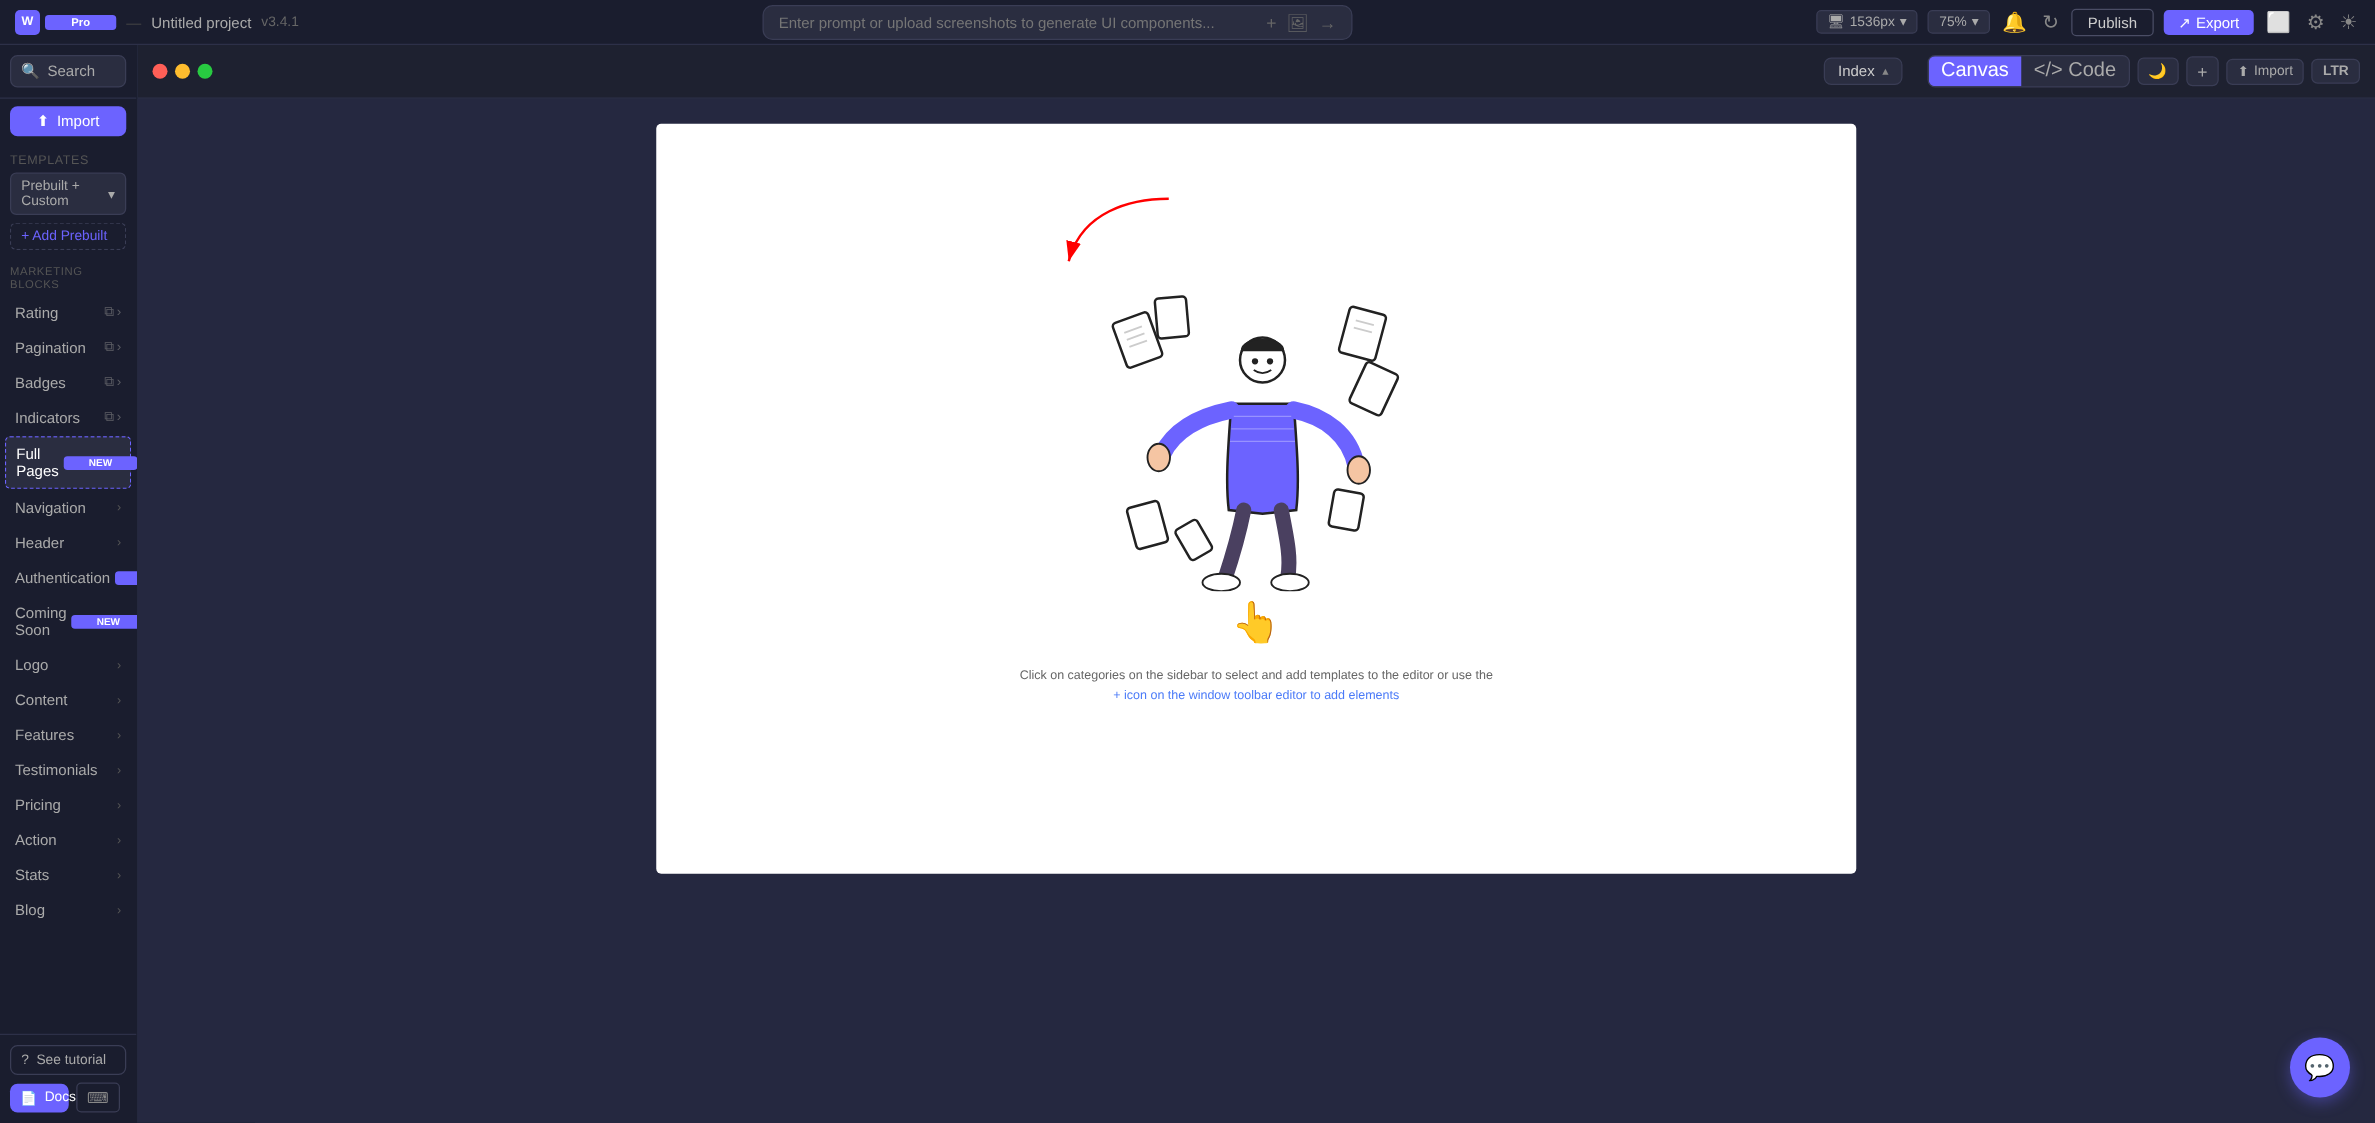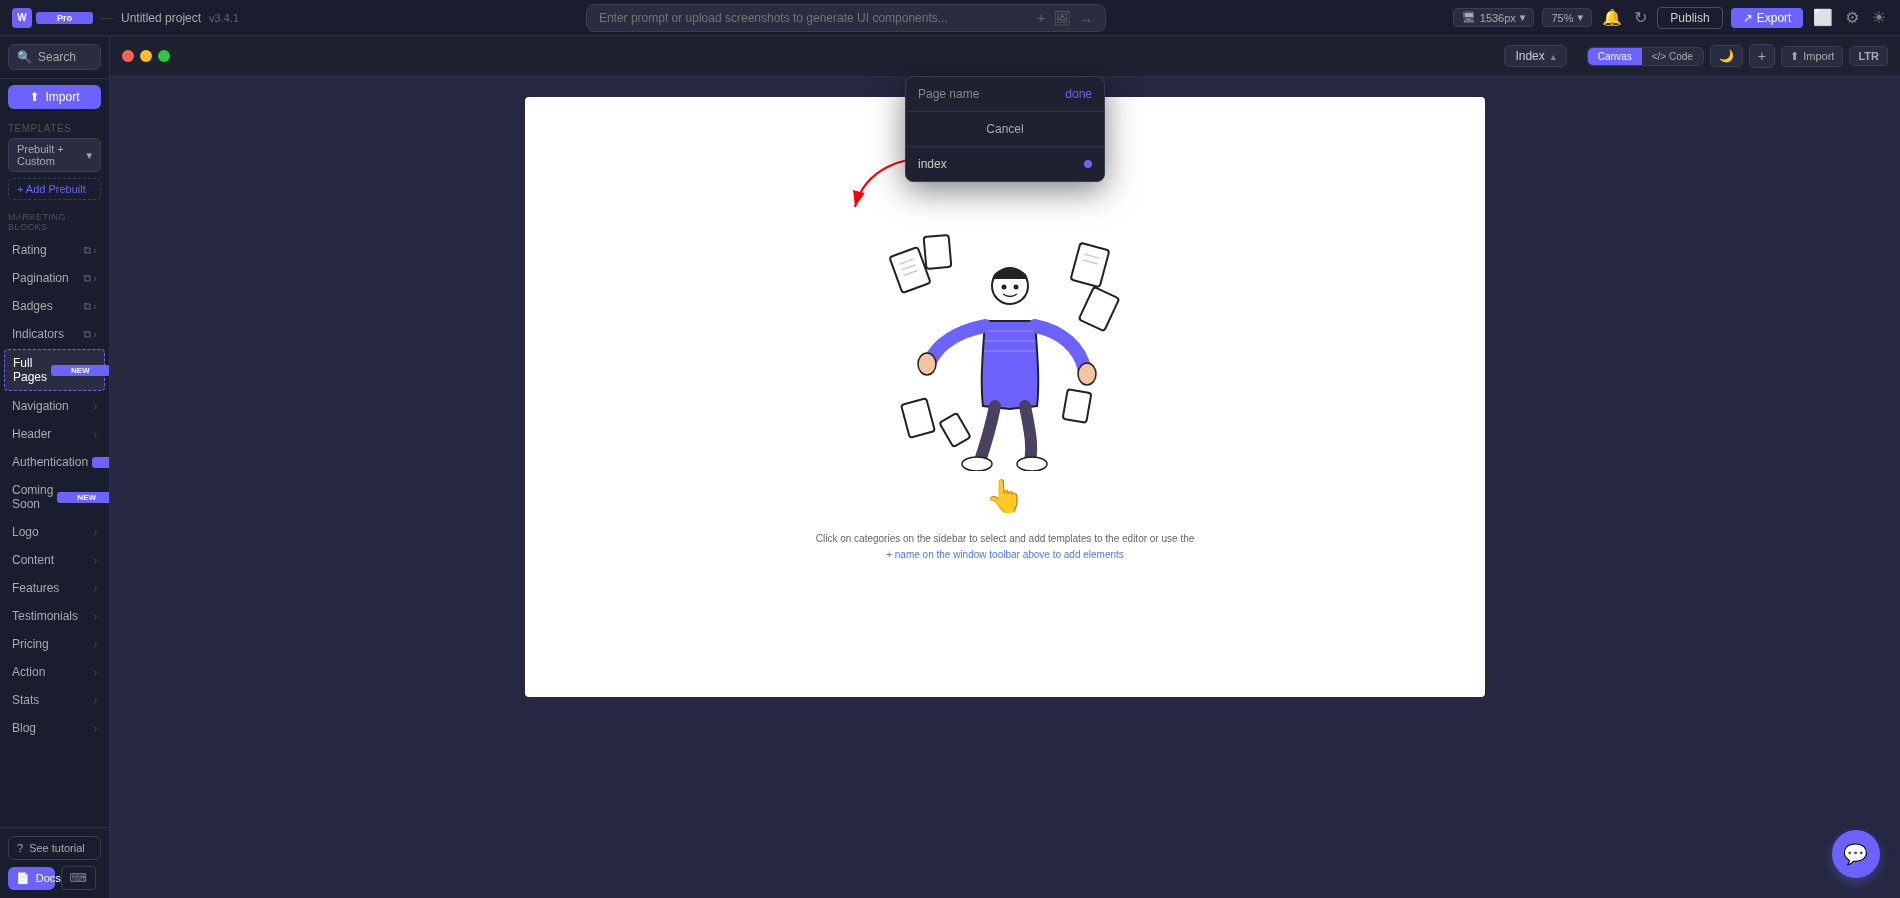--- a/index.html
+++ b/index.html
@@ -37,21 +37,21 @@
       gap: 8px;
     }
     .prompt-bar {
       background: #2a2d40;
       border: 1px solid #3a3d55;
       border-radius: 8px;
       display: flex;
       align-items: center;
       padding: 0 12px;
       height: 28px;
-      width: 520px;
+      width: 472px;
       gap: 8px;
     }
     .prompt-bar input {
       background: transparent; border: none; outline: none; color: #888; font-size: 12px; flex: 1;
     }
     .prompt-bar .icon-btn {
       color: #666; font-size: 14px; cursor: pointer; background: none; border: none;
     }
     .topbar-right {
       display: flex; align-items: center; gap: 8px;
@@ -167,21 +167,21 @@
     }
     .page-selector .chevron { color: #888; font-size: 10px; }
 
     .window-toolbar-right {
       display: flex; align-items: center; gap: 6px; margin-left: 8px;
     }
     .canvas-code-toggle {
       display: flex; background: #2a2d40; border: 1px solid #3a3d55; border-radius: 6px; overflow: hidden;
     }
     .toggle-btn {
-      padding: 3px 10px; font-size: 10px; color: #aaa; cursor: pointer; background: transparent; border: none; text-align: right;
+      padding: 3px 10px; font-size: 16px; color: #aaa; cursor: pointer; background: transparent; border: none; text-align: right;
     }
     .toggle-btn.active { background: #6c63ff; color: #fff; }
     .moon-btn { background: #2a2d40; border: 1px solid #3a3d55; border-radius: 5px; color: #aaa; padding: 3px 8px; cursor: pointer; font-size: 12px; }
     .plus-btn { background: #2a2d40; border: 1px solid #3a3d55; border-radius: 5px; color: #aaa; padding: 3px 8px; cursor: pointer; font-size: 14px; }
     .import-wc-btn { background: #2a2d40; border: 1px solid #3a3d55; border-radius: 5px; color: #aaa; padding: 3px 8px; cursor: pointer; font-size: 11px; display: flex; align-items: center; gap: 4px; }
     .ltr-btn { background: #2a2d40; border: 1px solid #3a3d55; border-radius: 5px; color: #aaa; padding: 3px 8px; cursor: pointer; font-size: 11px; font-weight: 600; }
 
     
     .dropdown-container {
       position: absolute;
@@ -481,33 +481,20 @@
         </div>
         <button class="moon-btn">🌙</button>
         <button class="plus-btn">+</button>
         <button class="import-wc-btn">
           <span>⬆</span>
           <span>Import</span>
         </button>
         <button class="ltr-btn">LTR</button>
       </div>
 
-      <div class="dropdown-container">
-        <div class="page-dropdown">
-          <div class="dropdown-header">
-            <span class="page-name-label">Page name</span>
-            <button class="done-btn">done</button>
-          </div>
-          <div class="dropdown-cancel">Cancel</div>
-          <div class="dropdown-page-item">
-            <span>index</span>
-            <span class="page-dot"></span>
-          </div>
-        </div>
-      </div>
     </div>
 
     <div class="canvas-area">
       <div class="canvas-frame">
 
         <div class="arrow-annotation">
           <svg width="120" height="80" viewBox="0 0 120 80">
             <path d="M 90 10 C 60 10, 20 20, 10 60" stroke="red" stroke-width="2" fill="none" marker-end="url(#arrowhead)"></path>
             <defs>
               <marker id="arrowhead" markerWidth="8" markerHeight="6" refX="8" refY="3" orient="auto">
@@ -561,21 +548,21 @@
             <circle cx="151" cy="56" r="2.5" fill="#222"></circle>
             <path d="M 138 63 Q 145 68 152 63" stroke="#222" stroke-width="1.5" fill="none"></path>
 
             <path d="M 122 100 L 168 100 M 120 110 L 170 110 M 119 120 L 171 120" stroke="rgba(255,255,255,0.3)" stroke-width="1"></path>
           </svg>
 
           <div style="font-size: 32px; margin-top: -10px;">👆</div>
 
           <div class="empty-state-text">
             <span>Click on categories on the sidebar to select and add templates to the editor or use the</span><br>
-            <span class="highlight">+ name on the window toolbar above to add elements</span>
+            <span class="highlight">+ icon on the window toolbar editor to add elements</span>
           </div>
         </div>
       </div>
     </div>
   </div>
 </div>
 
 <div class="chat-bubble">
   <span class="chat-bubble-icon">💬</span>
 </div>

